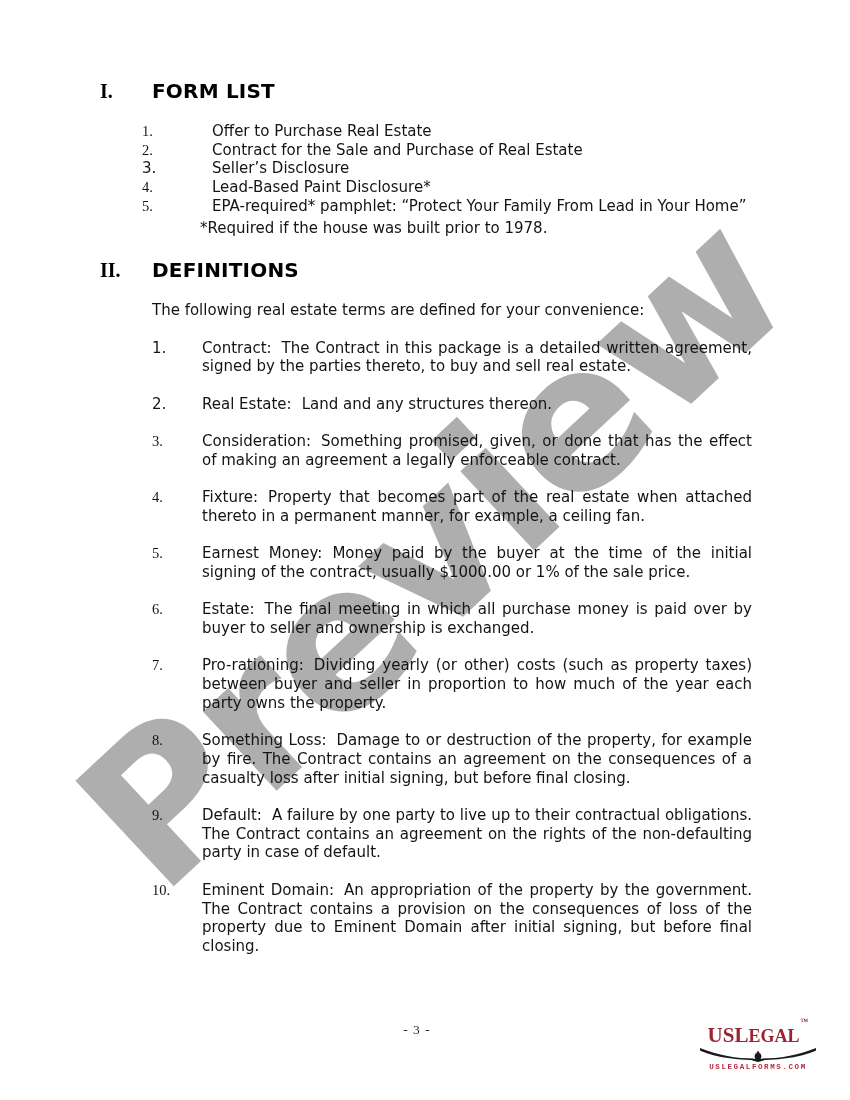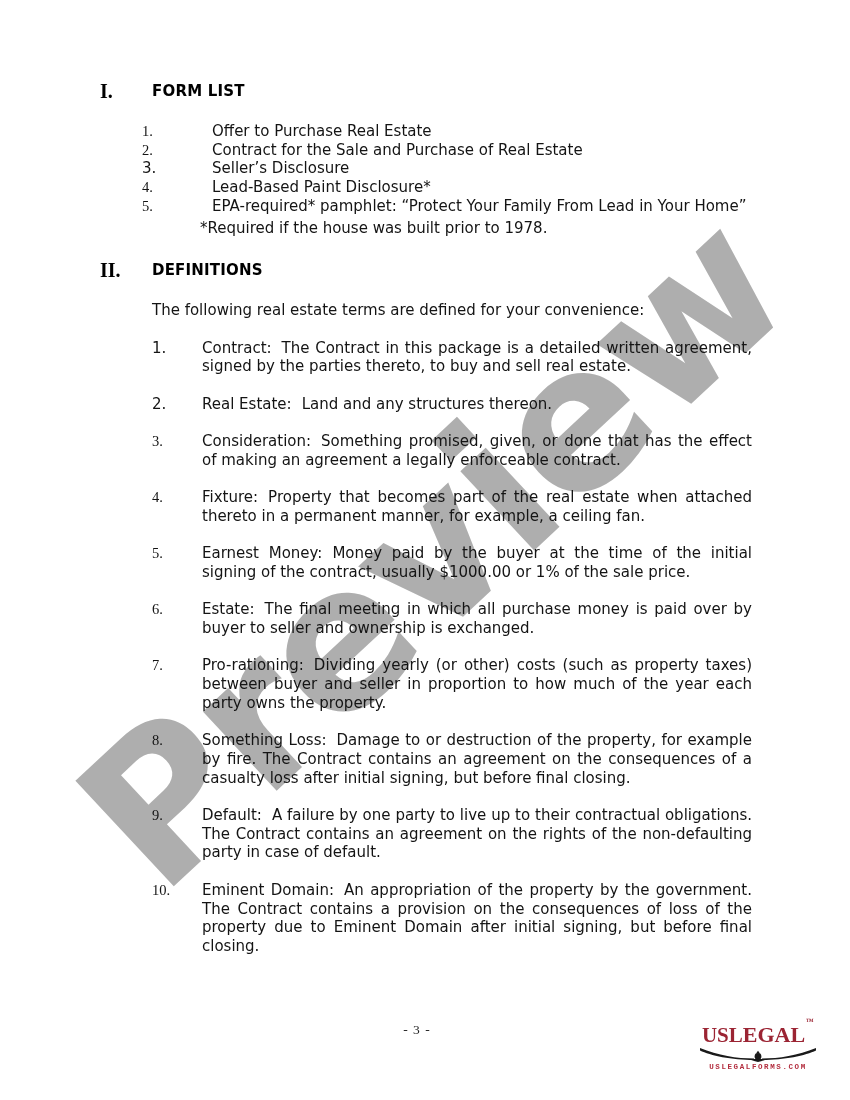--- a/index.html
+++ b/index.html
@@ -22,21 +22,21 @@
   .doc {
     position:absolute; left:100px; top:80px; width:652px; z-index:2;
     font-size:15px; line-height:18.7px;
   }
   .sec-head { display:flex; line-height:22px; }
   .sec-numeral {
     width:52px; font-family:"Liberation Serif", serif;
     font-weight:bold; font-size:20px; color:#000;
   }
   .sec-title {
-    font-weight:bold; font-size:15px; letter-spacing:0.2px; color:#000;
+    font-weight:bold; font-size:20px; letter-spacing:0.2px; color:#000;
   }
   
   .form-list { margin:20px 0 0 42px; }
   .row { display:flex; }
   .marker {
     width:58px; flex:0 0 58px; color:#141414;
   }
   .marker[data-style="serif"] { font-family:"Liberation Serif", serif; font-size:14.5px; }
   .marker[data-style="sans"]  { font-family:"DejaVu Sans", sans-serif; font-size:15px; }
   .form-text { flex:1;margin-left:12px; }
@@ -54,21 +54,21 @@
     position:absolute; left:0; top:1022px; width:834px; z-index:2;
     text-align:center; font-family:"Liberation Serif", serif;
     font-size:13.5px; color:#222; letter-spacing:1px;
   }
   .logo {
     position:absolute; right:26px; top:1018px; width:132px; z-index:2;
     text-align:center; line-height:1;
   }
   .brand { font-family:"Liberation Serif", serif; font-weight:bold; white-space:nowrap; }
   .brand .big   { font-size:21px; }
-  .brand .small { font-size:22px; }
+  .brand .small { font-size:18px; }
   .brand sup { font-size:8px; vertical-align:18px; margin-left:1px; }
   .eagle { display:block; margin:1px auto 2px auto; }
   .site {
     font-family:Liberation Mono, monospace; font-weight:bold;
     font-size:7.5px; letter-spacing:1.6px;
   }
 </style>
 </head>
 <body>
 

